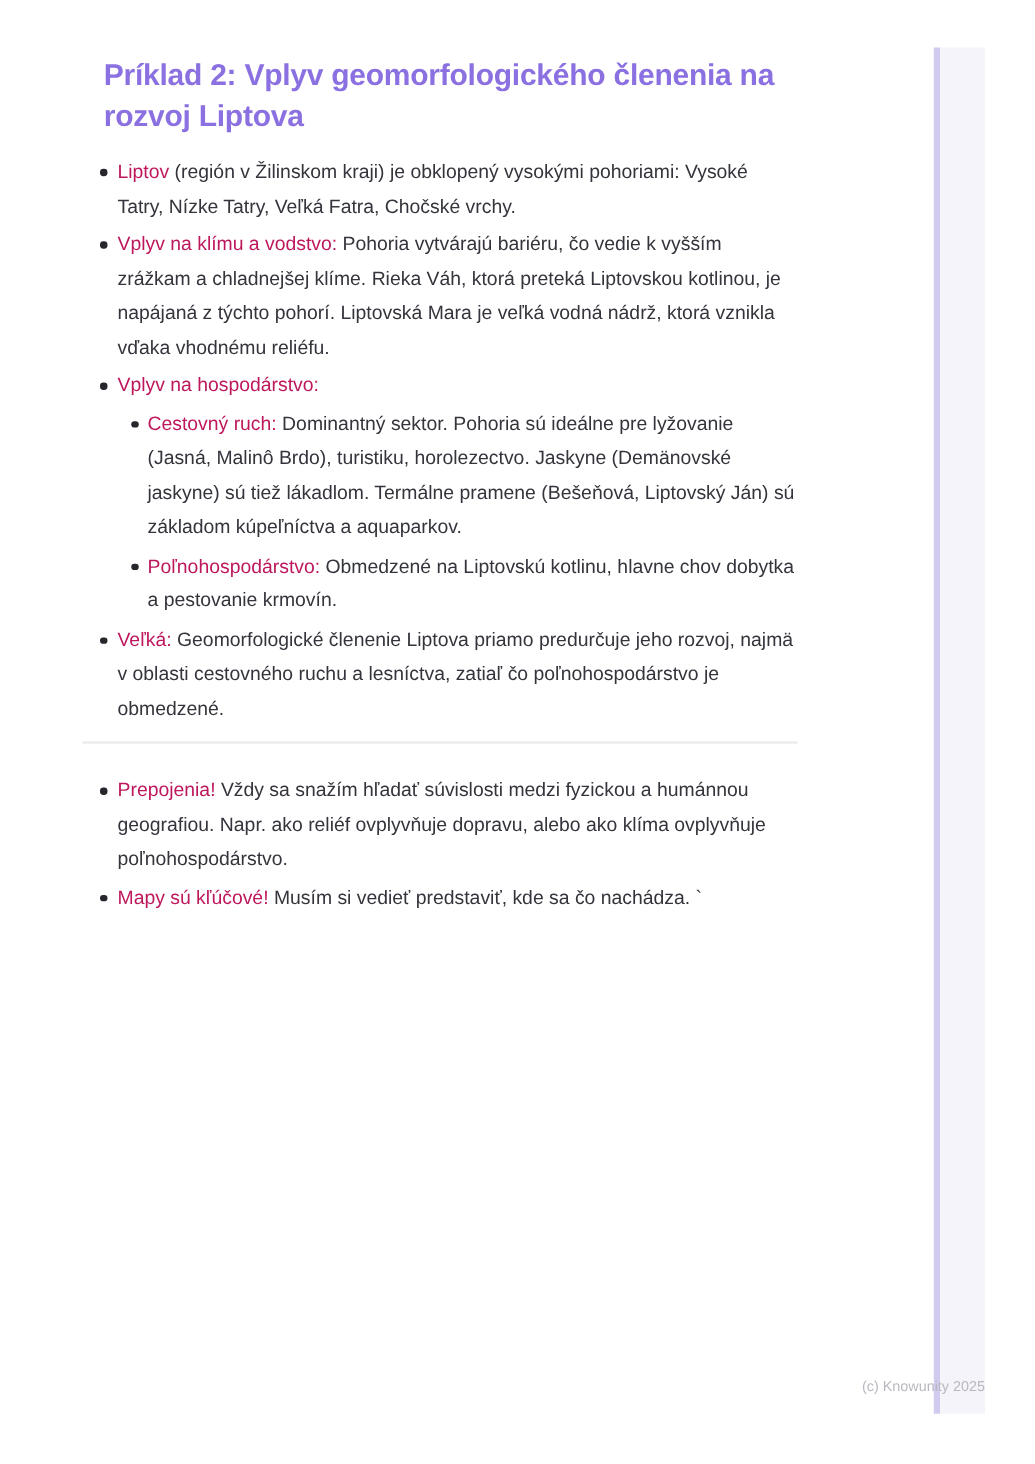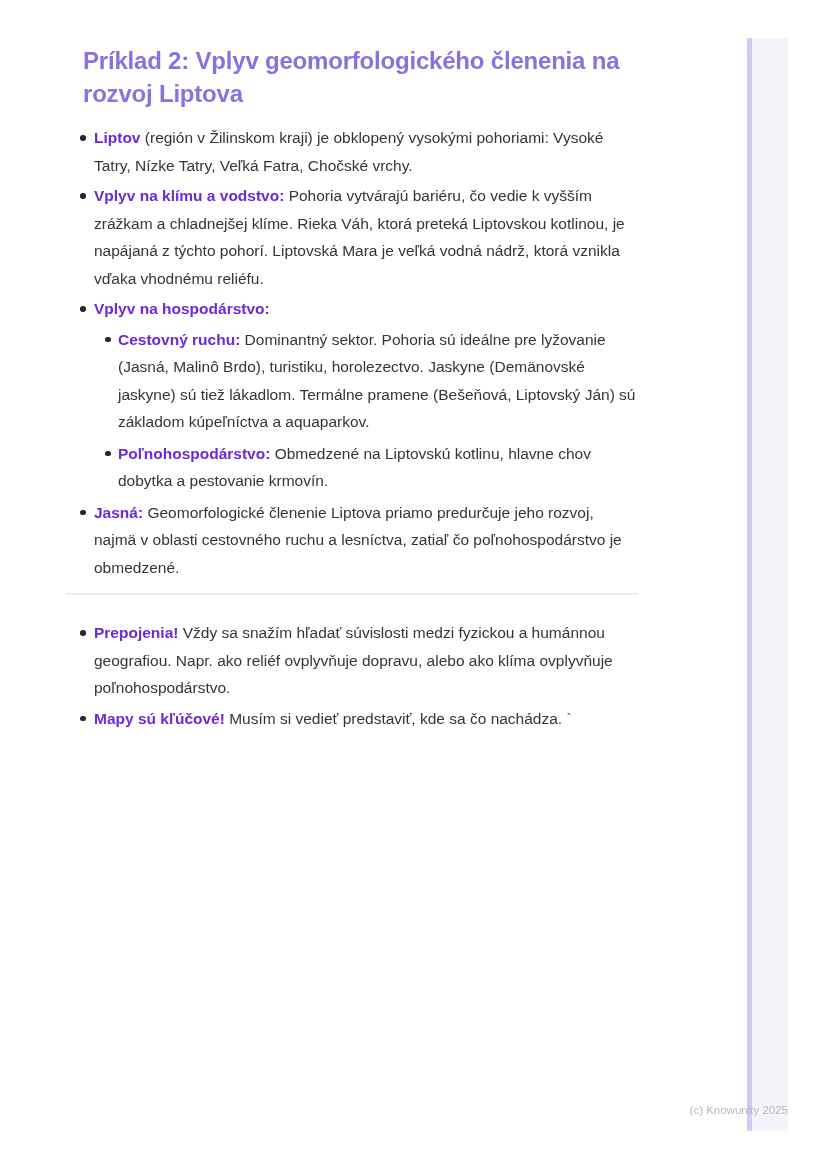--- a/index.html
+++ b/index.html
@@ -54,21 +54,21 @@
     border-radius: 50%;
     background: #26262c;
   }
   ul.blist ul {
     list-style: none;
     margin: 3px 0 0 0;
     padding: 0;
   }
   ul.blist ul li { padding-left: 24px; margin: 0 0 4px 0; }
   ul.blist ul li::before { left: 11px; }
-  ul.blist b { color: #6d28d9; font-weight: 700; }
+  ul.blist b { color: #be185d; font-weight: 400; }
   hr.divider {
     border: none;
     border-top: 2px solid #ececef;
     margin: 12px 0 0 0;
     width: 100%;
   }
   .side-line {
     position: absolute;
     left: 747px; top: 38px;
     width: 5px; height: 1093px;
@@ -103,29 +103,29 @@
     <li>
       <b>Liptov</b><span> (región v Žilinskom kraji) je obklopený vysokými pohoriami: Vysoké Tatry, Nízke Tatry, Veľká Fatra, Chočské vrchy.</span>
     </li>
     <li>
       <b>Vplyv na klímu a vodstvo:</b><span> Pohoria vytvárajú bariéru, čo vedie k vyšším zrážkam a chladnejšej klíme. Rieka Váh, ktorá preteká Liptovskou kotlinou, je napájaná z týchto pohorí. Liptovská Mara je veľká vodná nádrž, ktorá vznikla vďaka vhodnému reliéfu.</span>
     </li>
     <li>
       <b>Vplyv na hospodárstvo:</b><span></span>
       <ul>
         <li>
-          <b>Cestovný ruchu:</b><span> Dominantný sektor. Pohoria sú ideálne pre lyžovanie (Jasná, Malinô Brdo), turistiku, horolezectvo. Jaskyne (Demänovské jaskyne) sú tiež lákadlom. Termálne pramene (Bešeňová, Liptovský Ján) sú základom kúpeľníctva a aquaparkov.</span>
+          <b>Cestovný ruch:</b><span> Dominantný sektor. Pohoria sú ideálne pre lyžovanie (Jasná, Malinô Brdo), turistiku, horolezectvo. Jaskyne (Demänovské jaskyne) sú tiež lákadlom. Termálne pramene (Bešeňová, Liptovský Ján) sú základom kúpeľníctva a aquaparkov.</span>
         </li>
         <li>
           <b>Poľnohospodárstvo:</b><span> Obmedzené na Liptovskú kotlinu, hlavne chov dobytka a pestovanie krmovín.</span>
         </li>
       </ul>
     </li>
     <li>
-      <b>Jasná:</b><span> Geomorfologické členenie Liptova priamo predurčuje jeho rozvoj, najmä v oblasti cestovného ruchu a lesníctva, zatiaľ čo poľnohospodárstvo je obmedzené.</span>
+      <b>Veľká:</b><span> Geomorfologické členenie Liptova priamo predurčuje jeho rozvoj, najmä v oblasti cestovného ruchu a lesníctva, zatiaľ čo poľnohospodárstvo je obmedzené.</span>
     </li>
   </ul>
 
   <hr class="divider">
 
 
   <ul class="blist notes">
     <li>
       <b>Prepojenia!</b><span> Vždy sa snažím hľadať súvislosti medzi fyzickou a humánnou geografiou. Napr. ako reliéf ovplyvňuje dopravu, alebo ako klíma ovplyvňuje poľnohospodárstvo.</span>
     </li>

